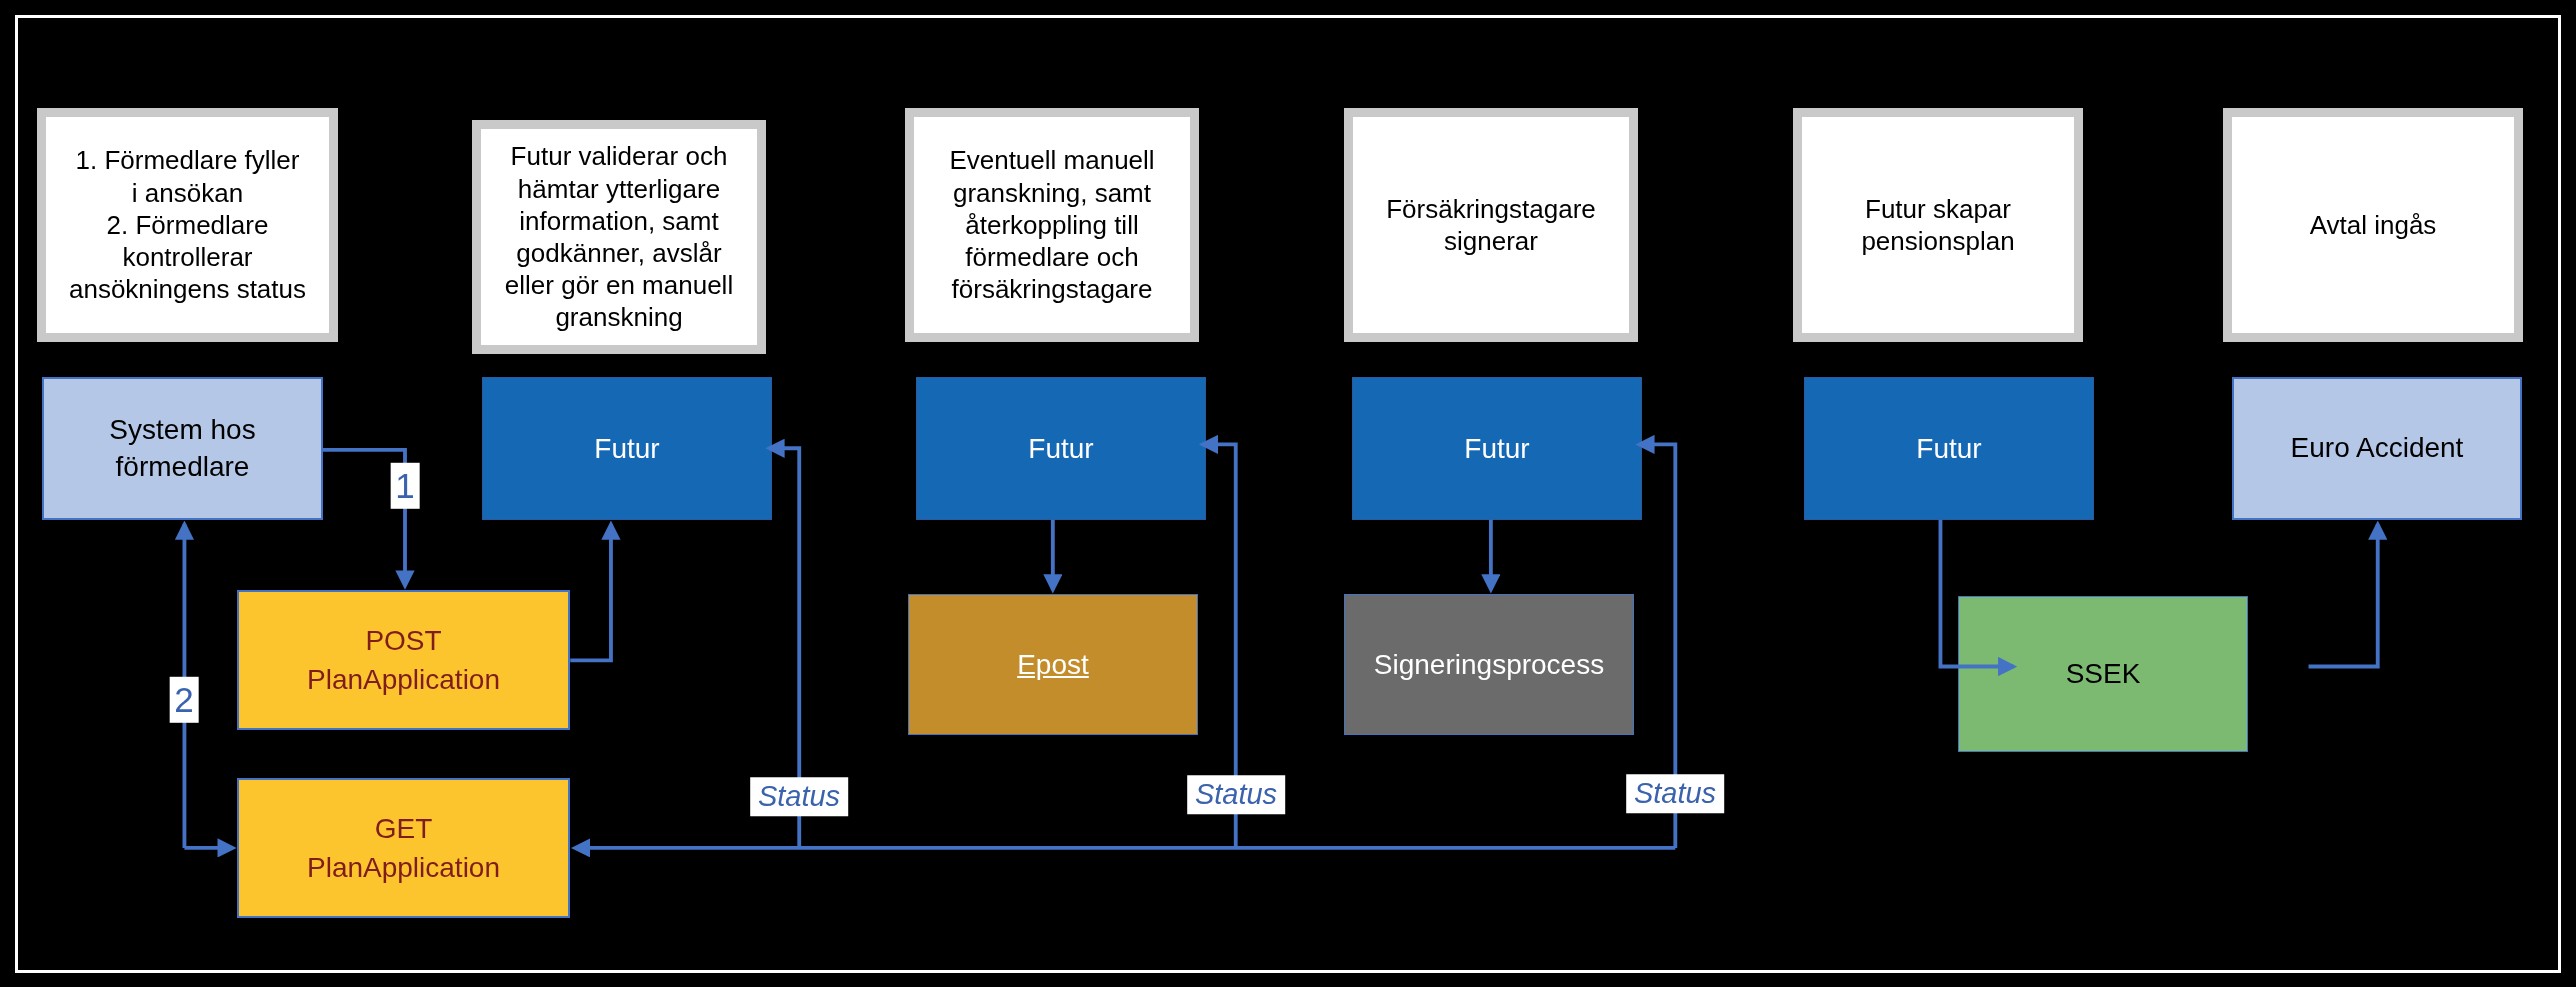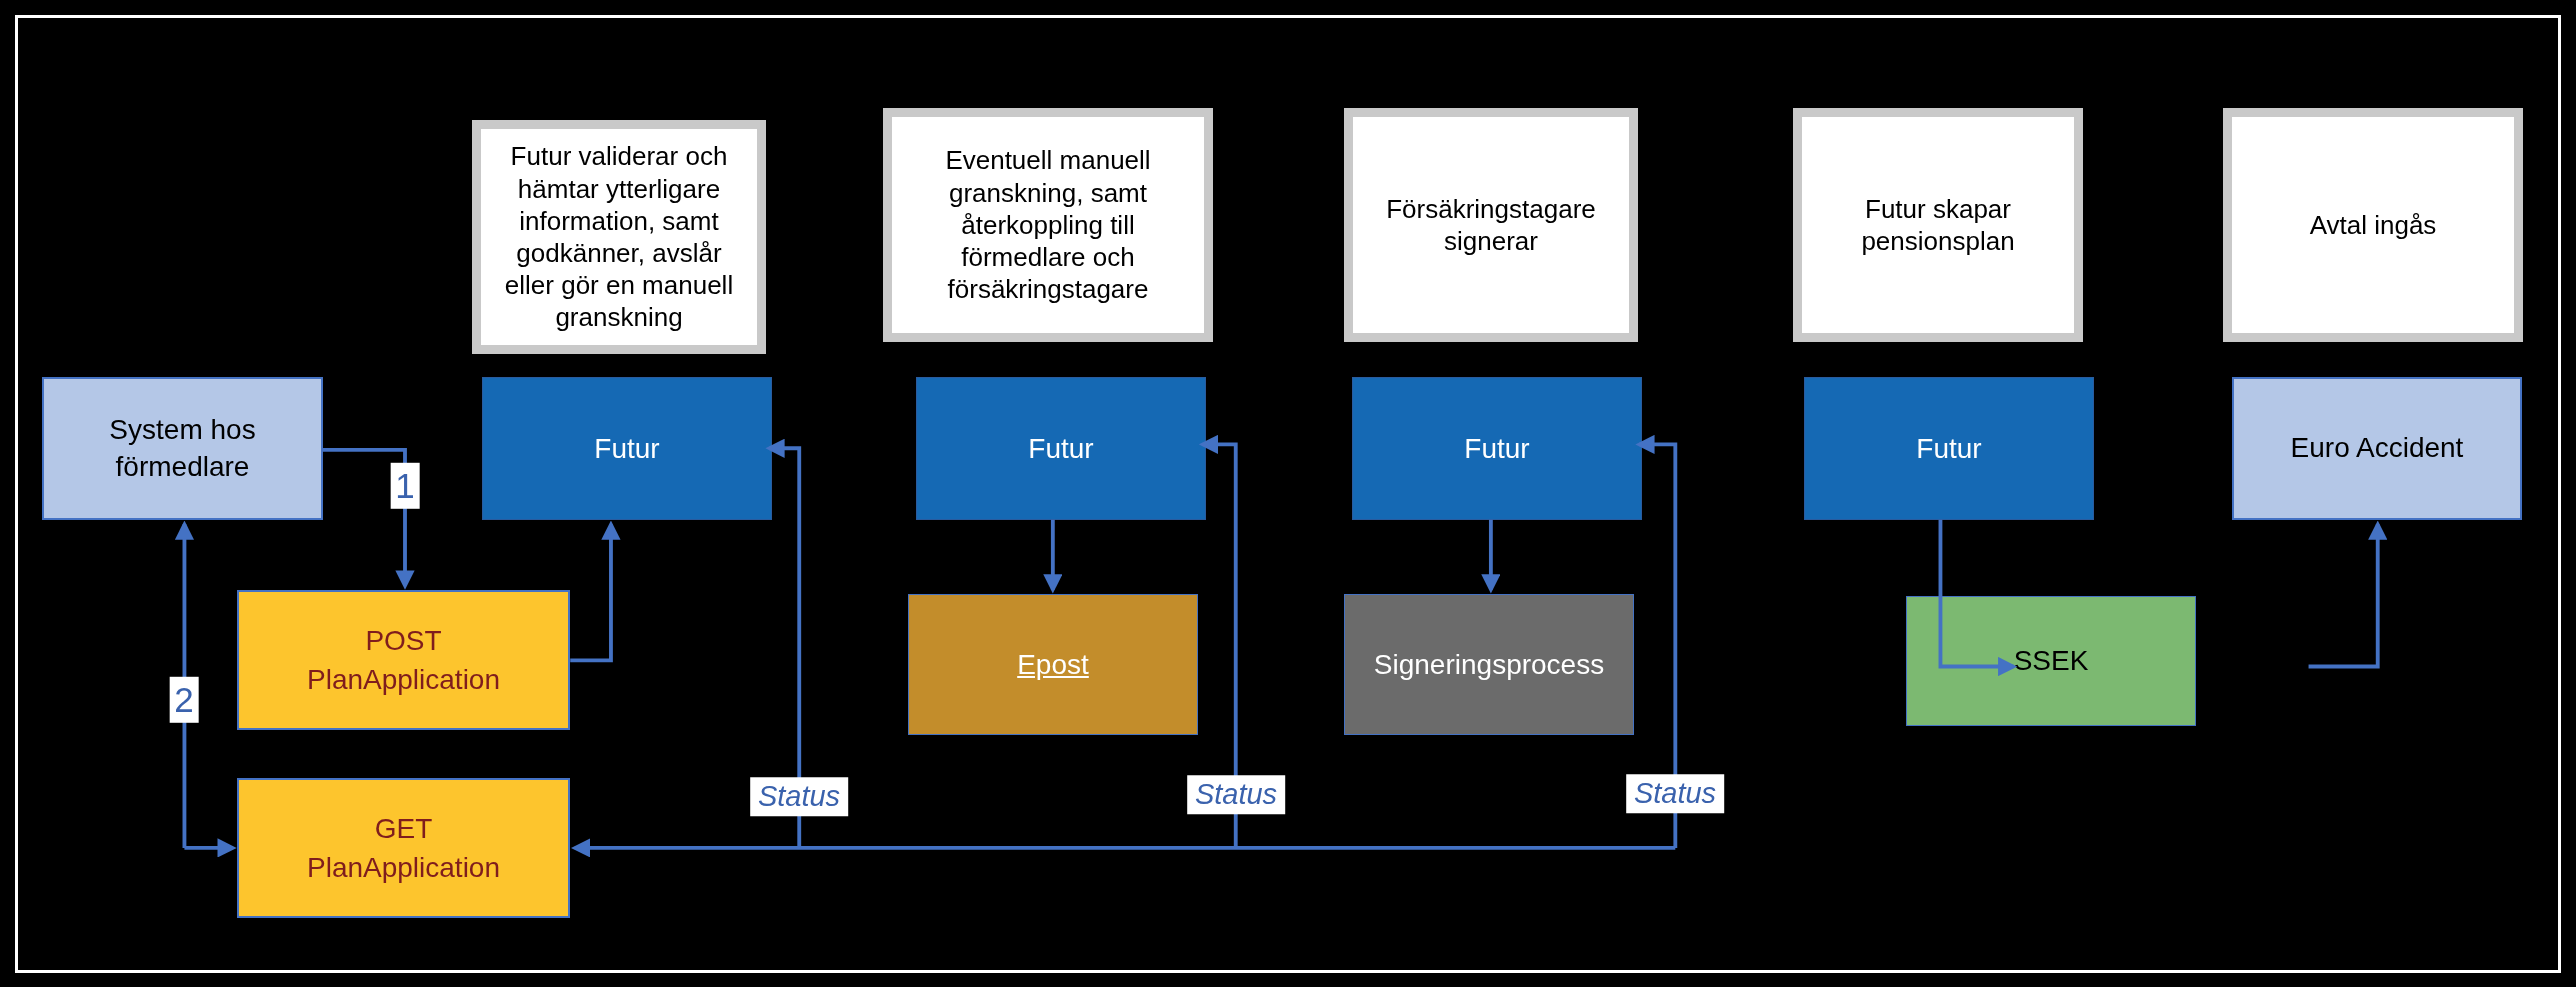--- a/index.html
+++ b/index.html
@@ -73,29 +73,36 @@
   .num{font-size:35px;line-height:1.15;padding:3.1px 4.6px;}
   .status{font-size:29px;line-height:1.1;padding:3.8px 7.7px;font-style:italic;}
 </style>
 </head>
 <body>
 
 <div id="canvas">
 
   <div class="frame"></div>
 
+  <div class="box desc" style="left:37px;top:108px;width:301px;height:234px">
+    <span>1. Förmedlare fyller
+i ansökan
+2. Förmedlare
+kontrollerar
+ansökningens status</span>
+  </div>
   <div class="box desc" style="left:472px;top:120px;width:294px;height:234px">
     <span>Futur validerar och
 hämtar ytterligare
 information, samt
 godkänner, avslår
 eller gör en manuell
 granskning</span>
   </div>
-  <div class="box desc" style="left:883px;top:108px;width:330px;height:234px">
+  <div class="box desc" style="left:905px;top:108px;width:294px;height:234px">
     <span>Eventuell manuell
 granskning, samt
 återkoppling till
 förmedlare och
 försäkringstagare</span>
   </div>
   <div class="box desc" style="left:1344px;top:108px;width:294px;height:234px">
     <span>Försäkringstagare
 signerar</span>
   </div>
@@ -133,21 +140,21 @@
   <div class="box api" style="left:237px;top:778px;width:333px;height:140px">
     <span>GET
 PlanApplication</span>
   </div>
   <div class="box email" style="left:908px;top:594px;width:290px;height:141px">
     <span>Epost</span>
   </div>
   <div class="box sign" style="left:1344px;top:594px;width:290px;height:141px">
     <span>Signeringsprocess</span>
   </div>
-  <div class="box ssek" style="left:1906px;top:596px;width:290px;height:130px">
+  <div class="box ssek" style="left:1958px;top:596px;width:290px;height:156px">
     <span>SSEK</span>
   </div>
 
   <svg class="connectors" width="2576" height="988" viewBox="0 0 3352 1285">
     <defs>
       <marker id="arw" viewBox="0 0 10 10" refX="8" refY="5" markerWidth="5" markerHeight="5" orient="auto">
         <path d="M0 0 L10 5 L0 10 z" fill="#4472c4"></path>
       </marker>
     </defs>
     <g stroke="#4472c4" stroke-width="5" fill="none">

